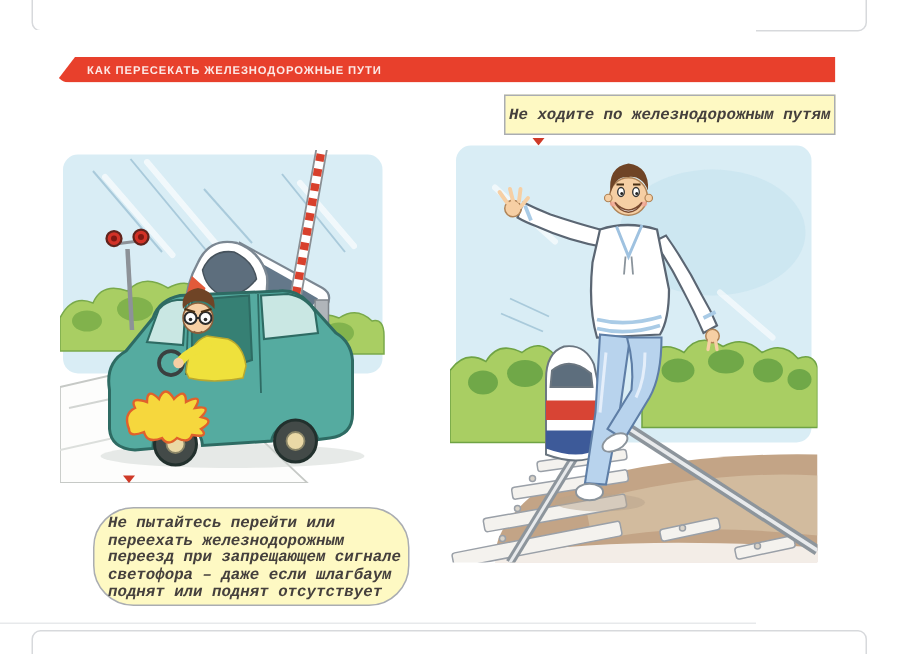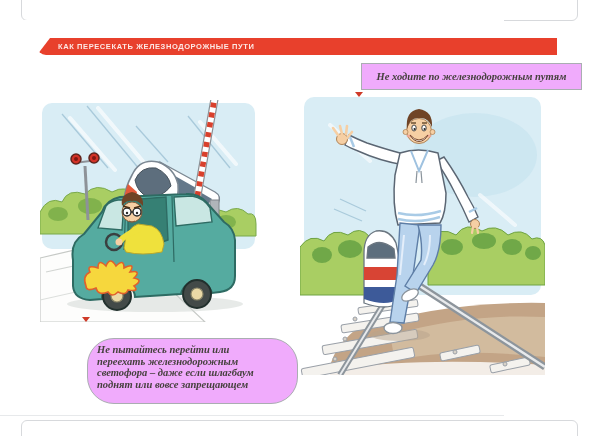--- a/index.html
+++ b/index.html
@@ -29,24 +29,23 @@
     clip-path: polygon(13px 0, 100% 0, 100% 100%, 0 100%);
     display:flex; align-items:center; padding-left:21px; box-sizing:border-box;
   }
   .header-bar span {
     font-size:7.5px; font-weight:bold; letter-spacing:.6px;
     color:rgba(255,255,255,.88); white-space:nowrap;
   }
 
   .caption-box {
     position:absolute; box-sizing:border-box;
-    border:1px solid #aaadb2; background:#f0abfc;
-    font-family:Liberation Serif, serif; font-style:italic; font-weight:bold;
+    border:1px solid #aaadb2; background:#fef9c3;
+    font-family:Liberation Mono, monospace; font-style:italic; font-weight:bold;
     color:#45403d;
-    margin-left:25px;
   }
   .caption-right {
     left:336px; top:43px; width:221px; height:27px;
     display:flex; align-items:center; justify-content:center;
     font-size:10.5px;
   }
   .caption-left {
     left:62px; top:318px; width:211px; height:66px;
     padding:5px 9px; font-size:10.5px; line-height:11.5px;border-radius:27px;
   }
@@ -193,22 +192,23 @@
         <path d="M89,121 Q92,123 95,121" stroke="#8a5f3c" stroke-width="1.2" fill="none"></path>
       </g>
     </svg>
   </div>
 
   <div class="marker-triangle marker-left"></div>
 
   <div class="caption-box caption-left">
     <div>Не пытайтесь перейти или</div>
     <div>переехать железнодорожным</div>
+    <div>переезд при запрещающем сигнале</div>
     <div>светофора – даже если шлагбаум</div>
-    <div>поднят или вовсе запрещающем</div>
+    <div>поднят или поднят отсутствует</div>
   </div>
 
   <div class="illo illo-right" role="img" aria-label="Smiling man walking along a railway rail and waving while a train approaches behind him">
     <svg viewBox="0 0 245 280" xmlns="http://www.w3.org/2000/svg">
 
       <g>
         <rect x="4" y="2" width="237" height="198" rx="10" fill="#d9edf5"></rect>
         <ellipse cx="175" cy="60" rx="62" ry="42" fill="#c7e4ef" opacity="0.7"></ellipse>
         <g stroke="#ffffff" stroke-width="4" opacity="0.6" stroke-linecap="round">
           <line x1="30" y1="30" x2="70" y2="66"></line>

